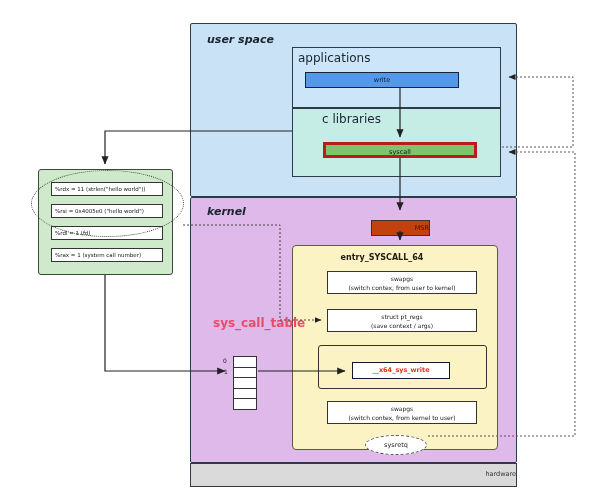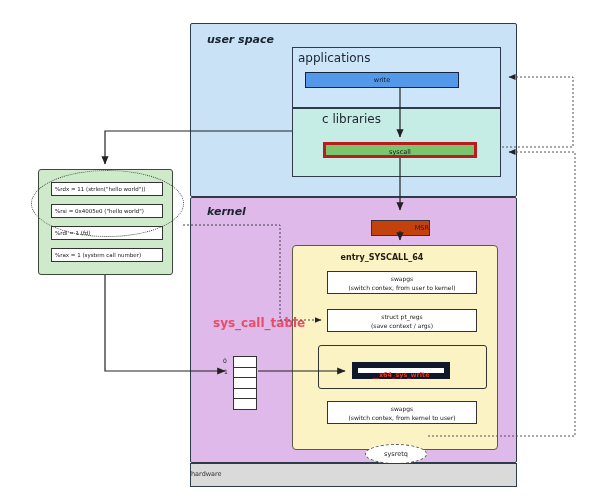--- a/index.html
+++ b/index.html
@@ -25,27 +25,27 @@
   .k-label{left:207px;top:205px;text-align:center;}
   .msr{left:371px;top:220px;width:59px;height:16px;background:#c2410c;border:1px solid #333;
     font-size:6.5px;text-align:right;line-height:14px;}
   .entry{left:292px;top:245px;width:206px;height:205px;background:#fbf3c3;border:1.2px solid #5a5a46;border-radius:4px;}
   .entry-title{left:292px;top:253px;width:180px;text-align:center;font-size:8px;font-weight:bold;color:#262014;}
   .wbox{background:#fff;border:1px solid #333;text-align:center;font-size:6px;line-height:1.55;padding-top:2px;color:#1a1a1a;}
   .swapgs1{left:327px;top:271px;width:150px;height:23px;}
   .ptregs{left:327px;top:309px;width:150px;height:23px;}
   .dosys{left:318px;top:345px;width:169px;height:44px;border:1px solid #333;border-radius:3px;}
   .dosys-title{left:318px;top:349px;width:169px;text-align:center;font-size:7px;font-weight:bold;color:#262014;}
-  .x64{left:352px;top:362px;width:98px;height:17px;background:#fff;border:6px solid #0f172a;
+  .x64{left:352px;top:362px;width:98px;height:17px;background:#fff;border:1px solid #0f172a;
     font-size:6.5px;font-weight:bold;text-align:center;line-height:15px;color:#e2331f;}
   .swapgs2{left:327px;top:401px;width:150px;height:23px;}
-  .sysretq{left:365px;top:444px;width:62px;height:20px;background:#fff;border:1px dashed #555;border-radius:50%;
+  .sysretq{left:365px;top:435px;width:62px;height:20px;background:#fff;border:1px dashed #555;border-radius:50%;
     font-size:6.5px;text-align:center;line-height:18px;}
   .hardware{left:190px;top:463px;width:327px;height:24px;background:#dadada;border:1.5px solid #2e3b4a;
-    font-size:6.5px;text-align:left;line-height:21px;color:#333;}
+    font-size:6.5px;text-align:right;line-height:21px;color:#333;}
   
   .sct-label{left:213px;top:316px;font-size:12px;font-weight:bold;color:#ea4b68;}
   .sct{left:233px;top:356px;width:24px;border-top:1px solid #333;}
   .sct-cell{box-sizing:border-box;width:24px;height:10.5px;background:#fff;border:1px solid #333;border-top:none;}
   .idx{font-size:6px;color:#222;}
   .idx0{left:223px;top:357px;}
   .idx1{left:224px;top:368px;}
   
   .greenbox{left:38px;top:169px;width:135px;height:106px;background:#cfe9cb;border:1.2px solid #3c4a3a;border-radius:3px;}
   .reg{left:51px;width:112px;height:14px;background:#fff;border:1px solid #333;

